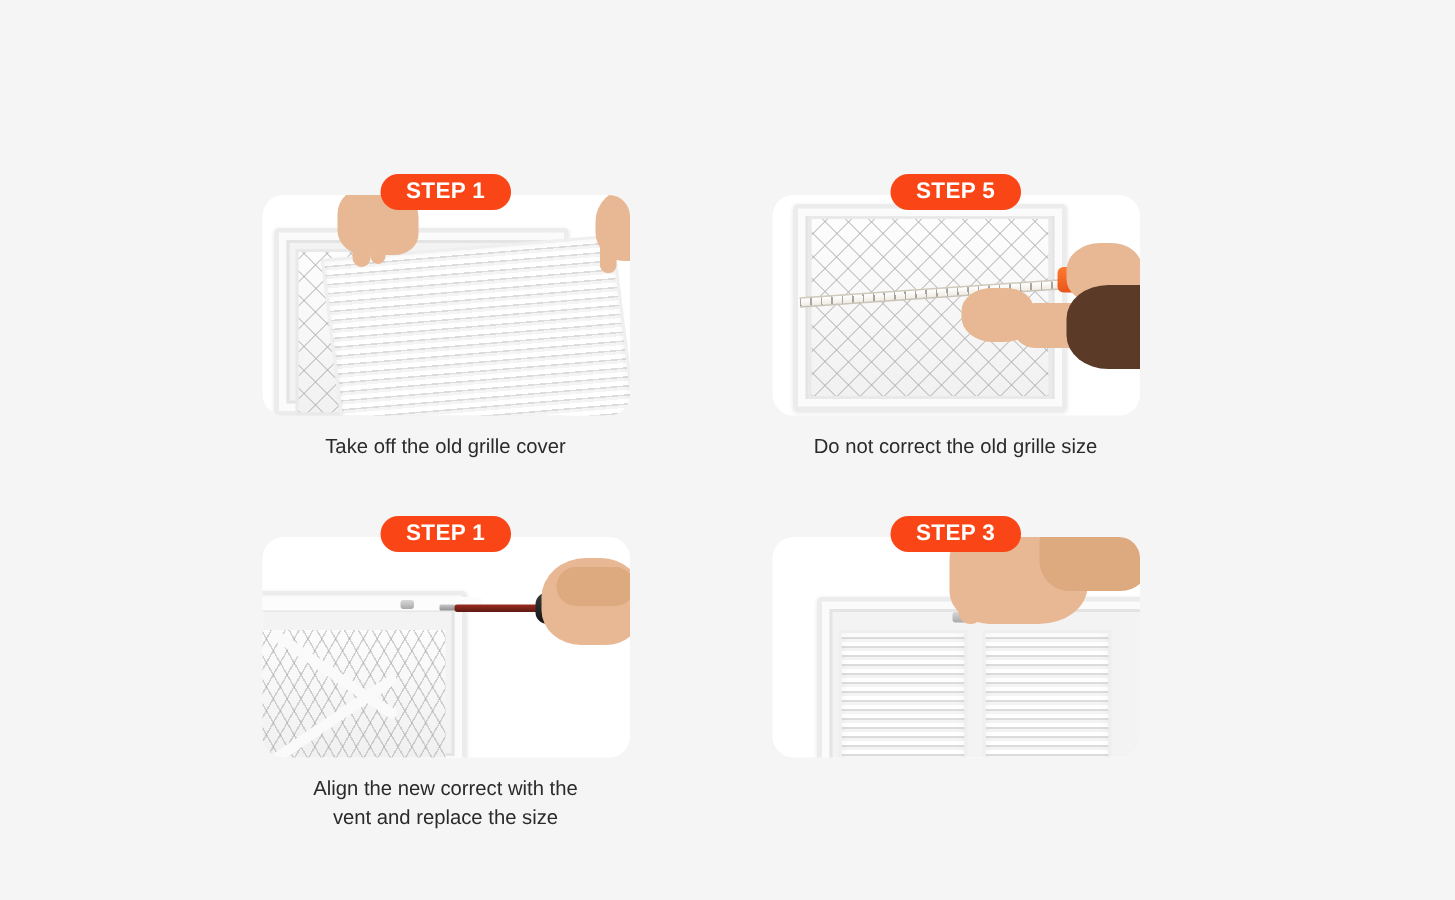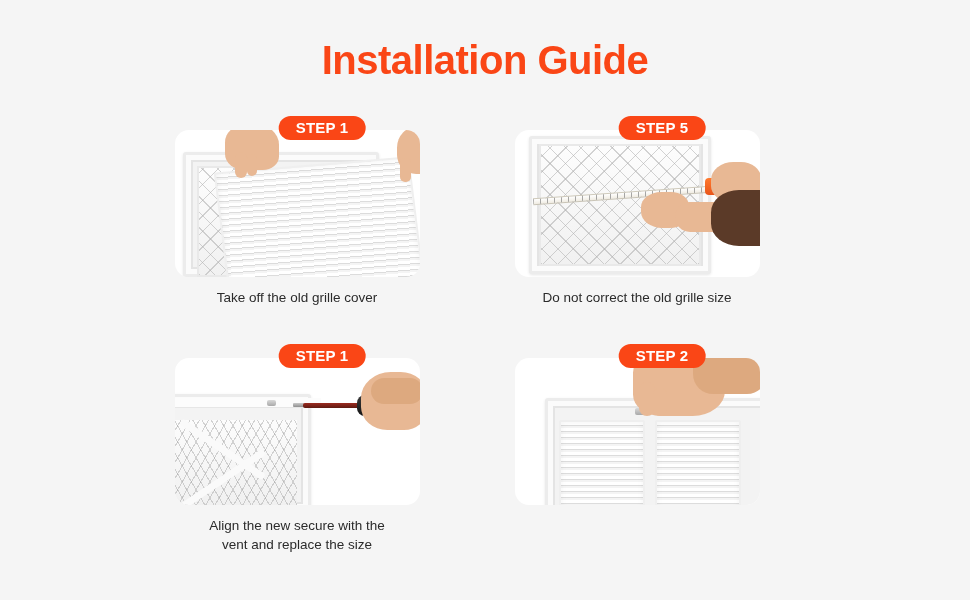--- a/index.html
+++ b/index.html
@@ -45,21 +45,20 @@
     transform: translateX(-50%);
     z-index: 12;
     background: #fa4616;
     color: #ffffff;
     font-size: 15px; font-weight: bold;
     letter-spacing: 0.2px;
     padding: 4px 17px 5px;
     border-radius: 13px;
     white-space: nowrap;
     line-height: 15px;
-    margin-left: 25px;
   }
 
   
   .caption {
     position: absolute; left: 0; top: 172px;
     width: 300px;
     text-align: center;
     font-size: 13.5px;
     color: #2b2b2b;
     line-height: 19px;
@@ -168,21 +167,20 @@
     position: absolute; width: 9px; height: 6px;
     background: linear-gradient(#d8d8d8, #a9a9a9);
     border-radius: 2px;
   }
 </style>
 </head>
 <body>
 
 <div class="page">
 
-  <div class="title">Installation Guide</div>
 
   <div class="steps">
 
     <div class="step s1">
       <div class="card">
         <div class="scene">
 
           <div class="frame" style="left:8px; top:22px; width:196px; height:125px;">
             <div class="frame-inner"></div>
           </div>
@@ -247,21 +245,21 @@
           <div class="sd-shaft" style="left:128px; top:45px; width:58px;"></div>
           <div class="sd-handle" style="left:182px; top:37px;"></div>
           <div class="sd-grip" style="left:208px; top:37px;"></div>
 
           <div class="skin" style="left:186px; top:14px; width:66px; height:58px; border-radius:45% 40% 35% 40%;"></div>
           <div class="skin2" style="left:196px; top:20px; width:52px; height:26px; border-radius:14px;"></div>
         </div>
       </div>
       <div class="badge">STEP 1</div>
       <div class="caption">
-        <span class="ln">Align the new secure with the</span>
+        <span class="ln">Align the new correct with the</span>
         <span class="ln">vent and replace the size</span>
       </div>
     </div>
 
     <div class="step s4">
       <div class="card">
         <div class="scene">
           <div class="frame" style="left:30px; top:40px; width:232px; height:120px;">
             <div class="frame-inner"></div>
           </div>
@@ -269,19 +267,19 @@
           <div class="louver" style="left:140px; top:62px; width:86px; height:92px;"></div>
 
           <div class="screwhead" style="left:120px; top:50px; width:16px; height:7px;"></div>
 
           <div class="skin" style="left:118px; top:-14px; width:92px; height:72px; border-radius:40% 45% 35% 30%;"></div>
           <div class="skin" style="left:124px; top:24px; width:16px; height:34px; border-radius:8px;"></div>
           <div class="skin" style="left:138px; top:30px; width:14px; height:28px; border-radius:7px;"></div>
           <div class="skin2" style="left:178px; top:-16px; width:74px; height:52px; border-radius:20px;"></div>
         </div>
       </div>
-      <div class="badge">STEP 2</div>
+      <div class="badge">STEP 3</div>
       <div class="caption">
       </div>
     </div>
 
   </div>
 </div>
 
 </body></html>

